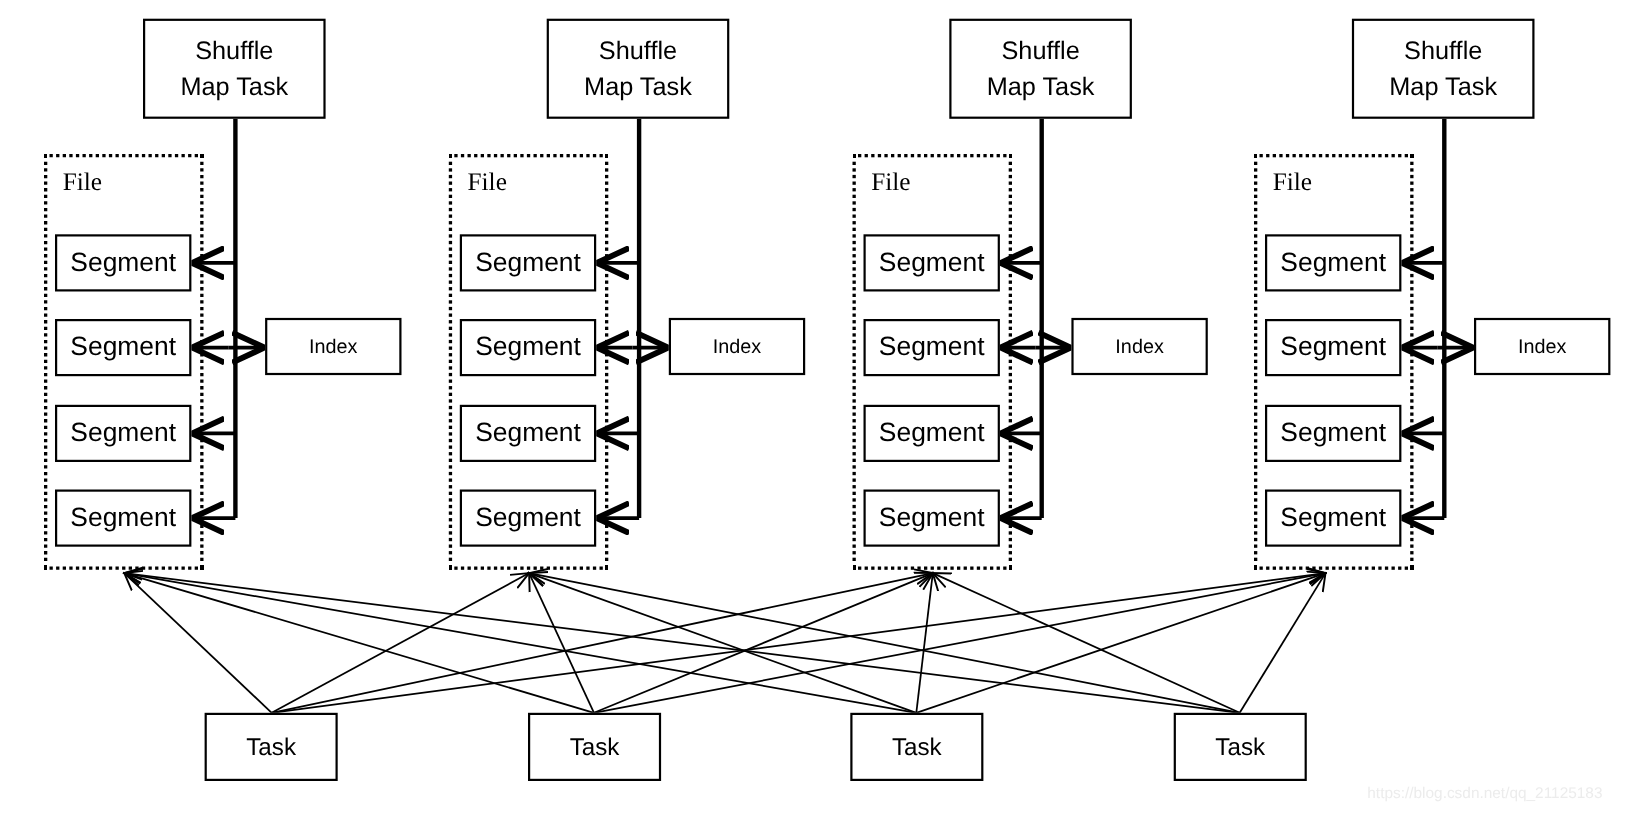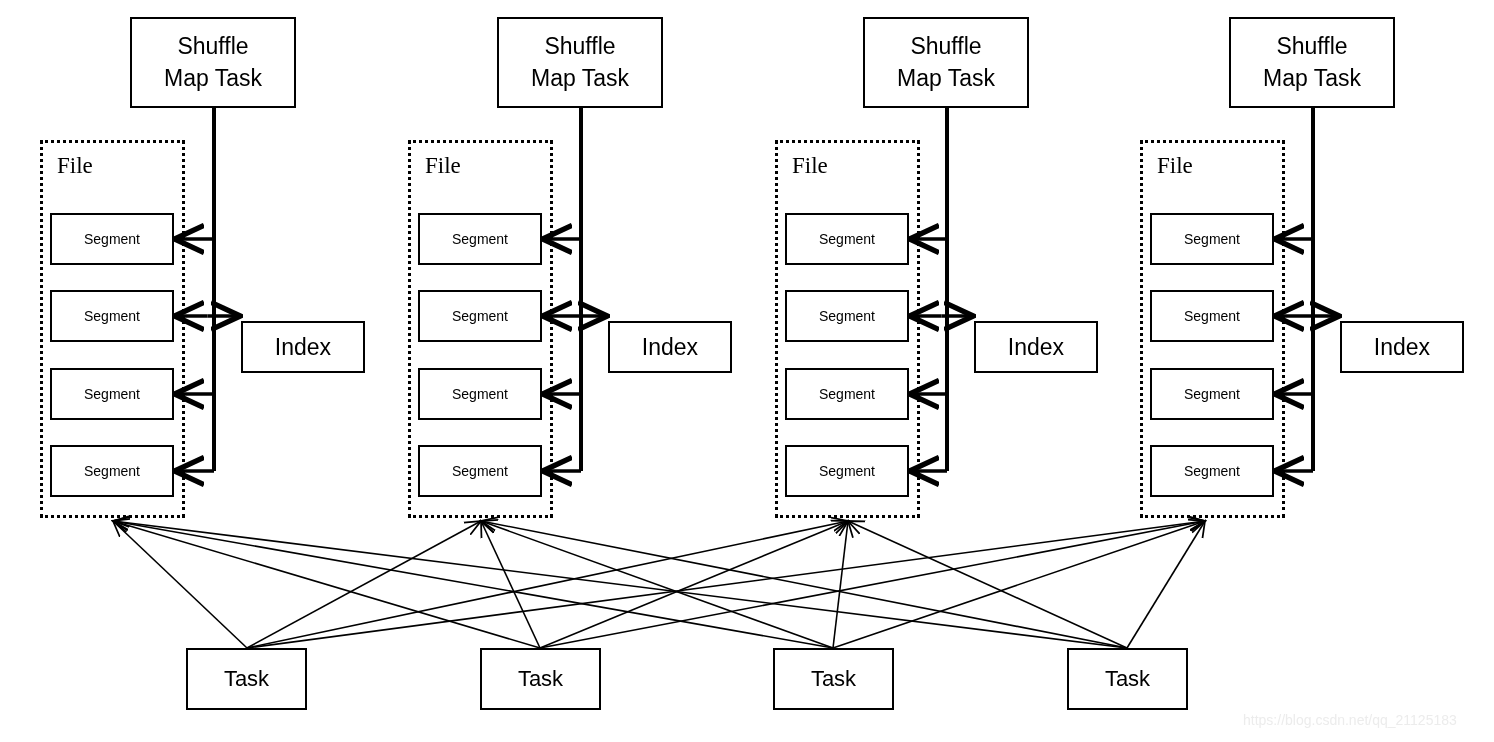--- a/index.html
+++ b/index.html
@@ -47,25 +47,24 @@
   }
   .filelabel {
     position: absolute;
     left: 14px;
     top: 10px;
     font-size: 23px;
     color: #000000;
     font-family: Liberation Serif, serif;
   }
   .segment {
-    font-size: 14px;
+    font-size: 24px;
   }
   .indexbox {
-    font-size: 23px;
-    margin-top: 32px;
+    font-size: 18px;
   }
   .taskbox {
     font-size: 22px;
     text-align: center;
   }
   .watermark {
     position: absolute;
     font-size: 14px;
     color: #ececec;
     font-family: "Liberation Sans", sans-serif;

